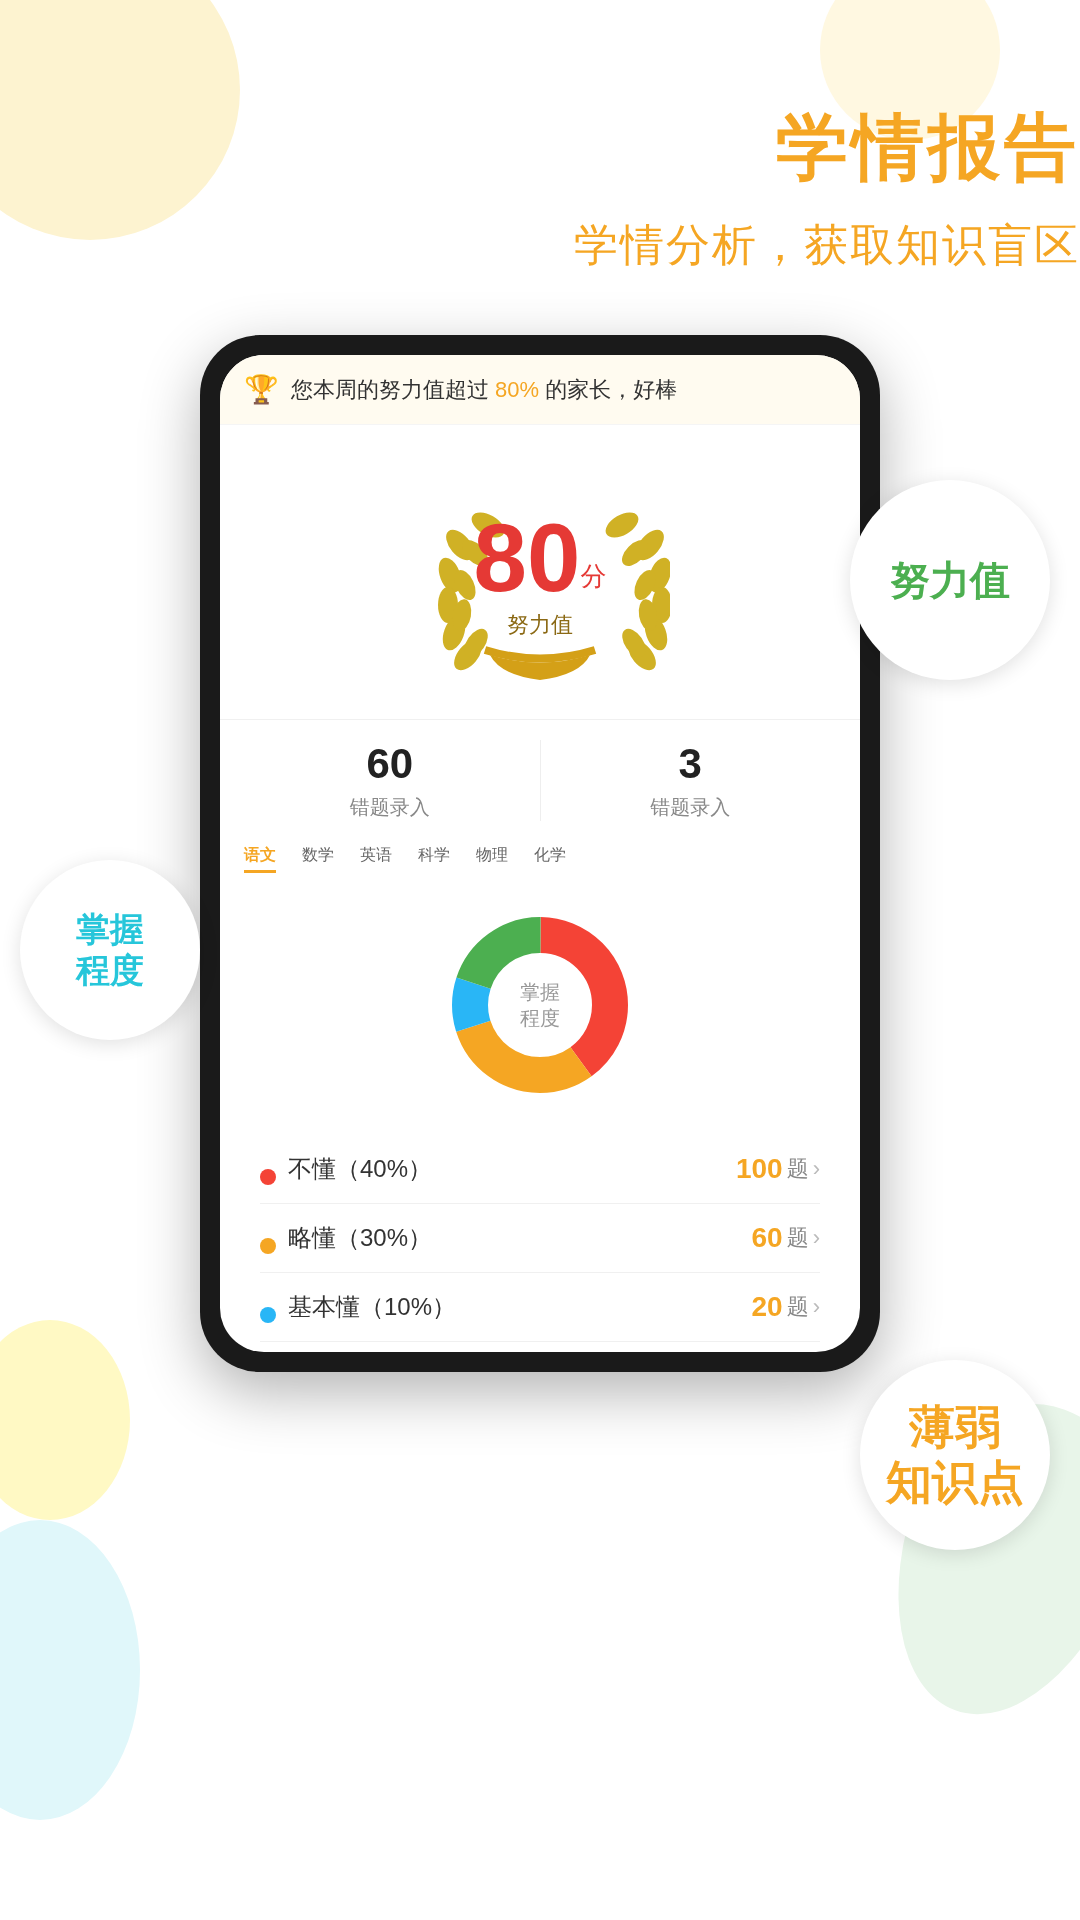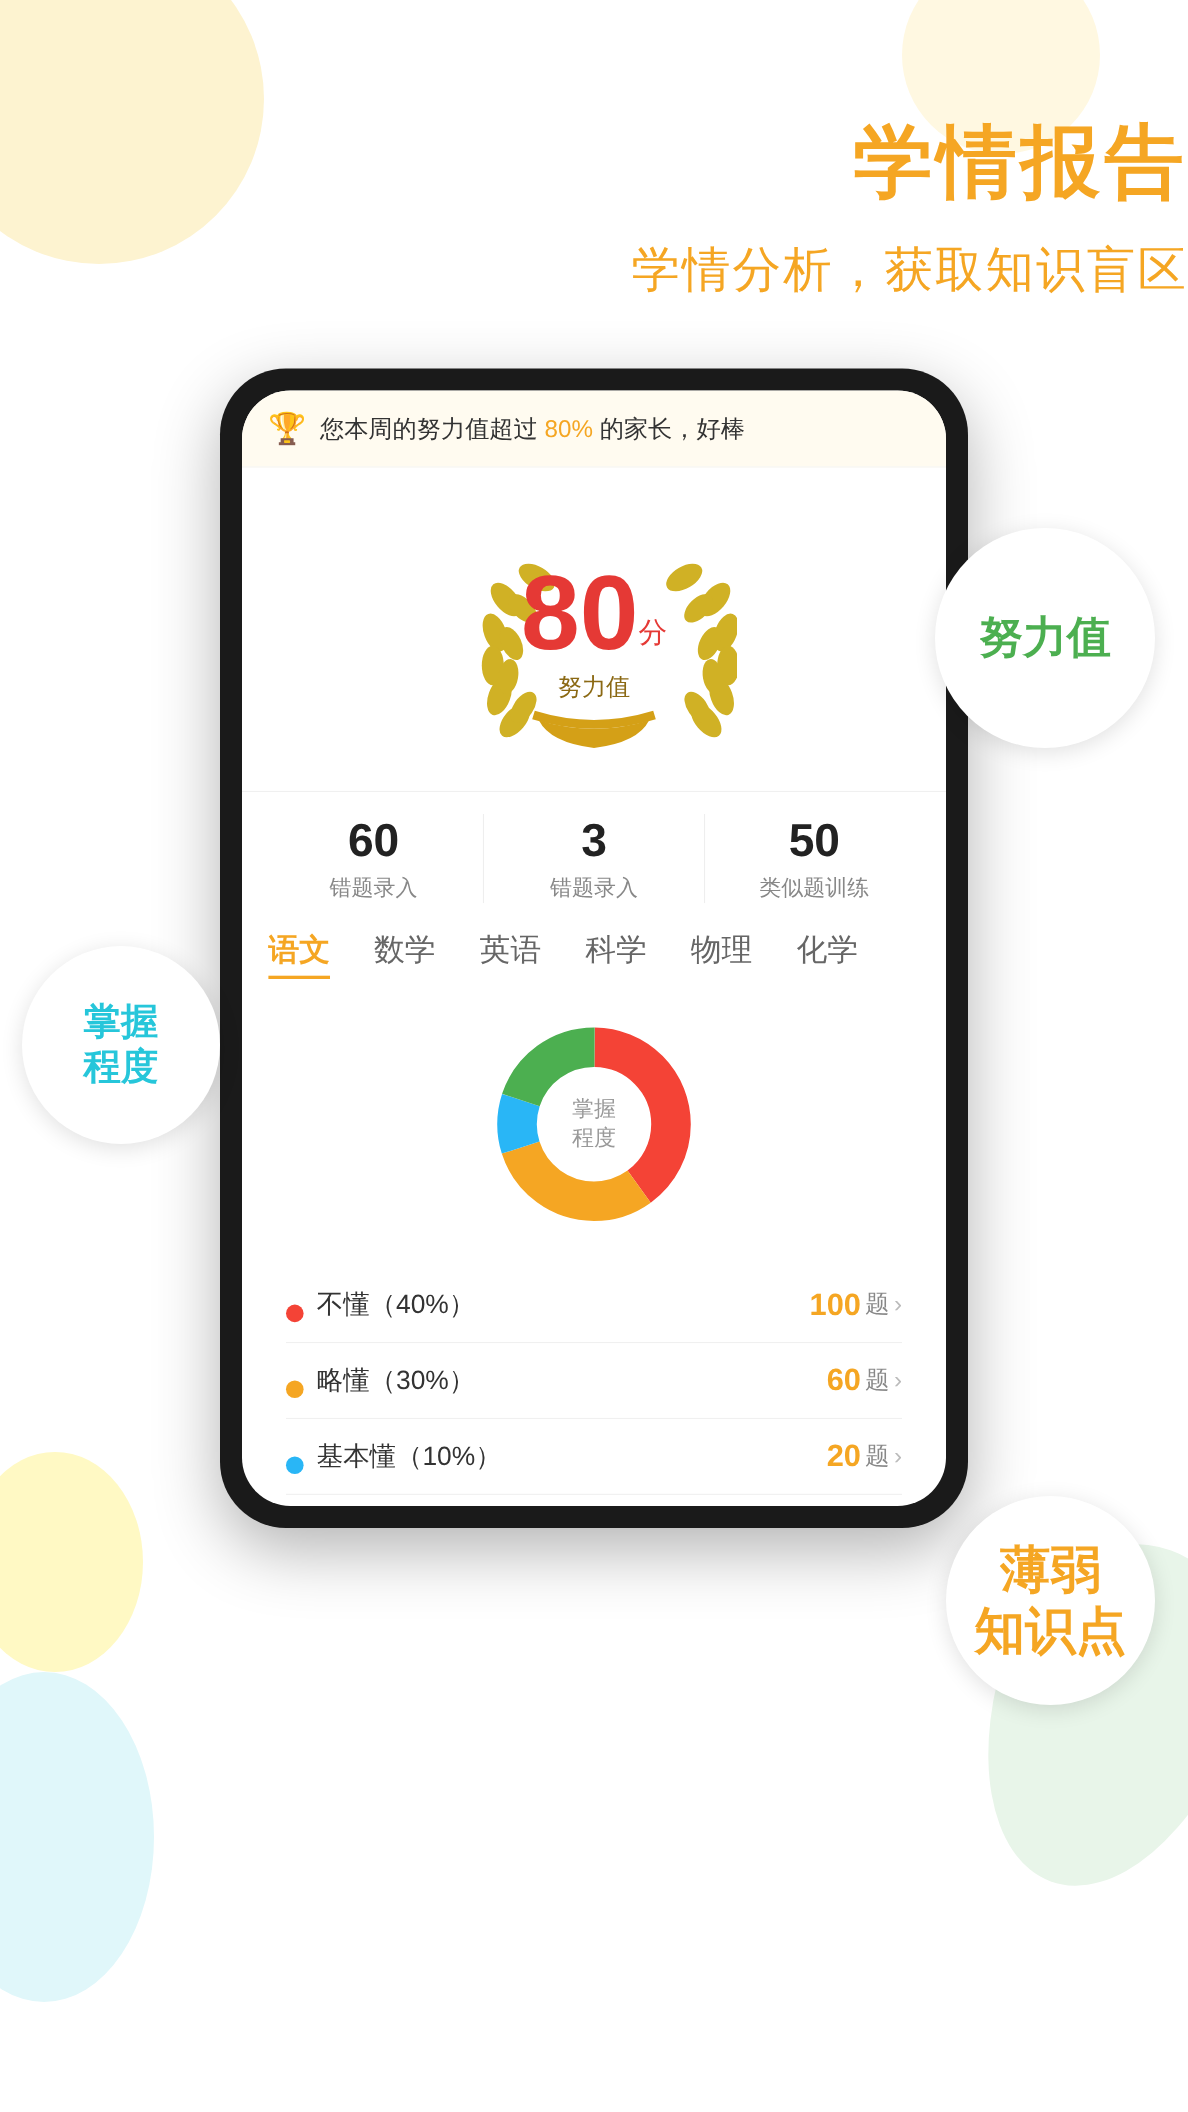--- a/index.html
+++ b/index.html
@@ -190,23 +190,23 @@
     }
     .stat-label {
       font-size: 20px;
       color: #888;
       margin-top: 6px;
     }
 
     
     .subject-tabs {
       display: flex;
-      gap: 40px;
+      gap: 26px;
       padding: 24px 24px 12px;
-      font-size: 28px;
+      font-size: 16px;
       color: #666;
     }
     .subject-tab-active {
       color: #f5a623;
       font-weight: bold;
       border-bottom: 3px solid #f5a623;
       padding-bottom: 4px;
     }
 
     
@@ -403,24 +403,20 @@
 
       <div class="stats-row">
         <div class="stat-item">
           <div class="stat-number">60</div>
           <div class="stat-label">错题录入</div>
         </div>
         <div class="stat-item">
           <div class="stat-number">3</div>
           <div class="stat-label">错题录入</div>
         </div>
-        <div class="stat-item">
-          <div class="stat-number">50</div>
-          <div class="stat-label">类似题训练</div>
-        </div>
       </div>
 
       <div class="subject-tabs">
         <span class="subject-tab-active">语文</span>
         <span>数学</span>
         <span>英语</span>
         <span>科学</span>
         <span>物理</span>
         <span>化学</span>
       </div>

